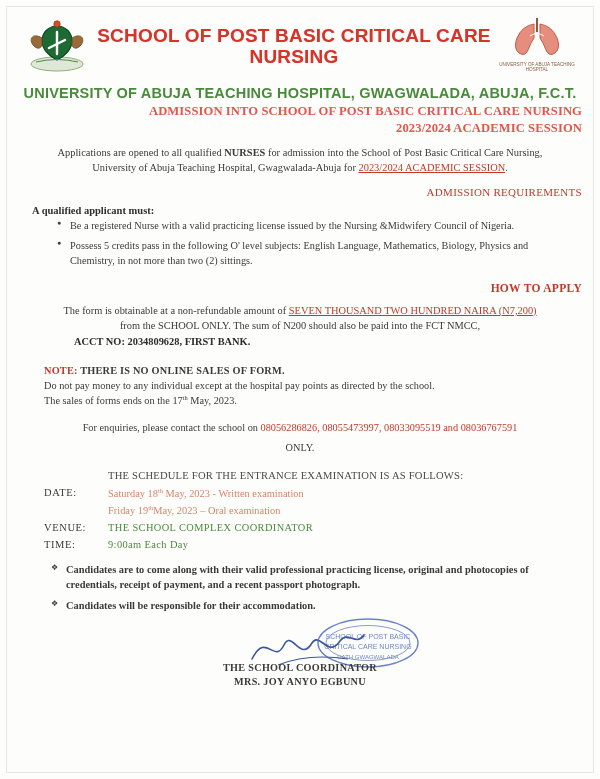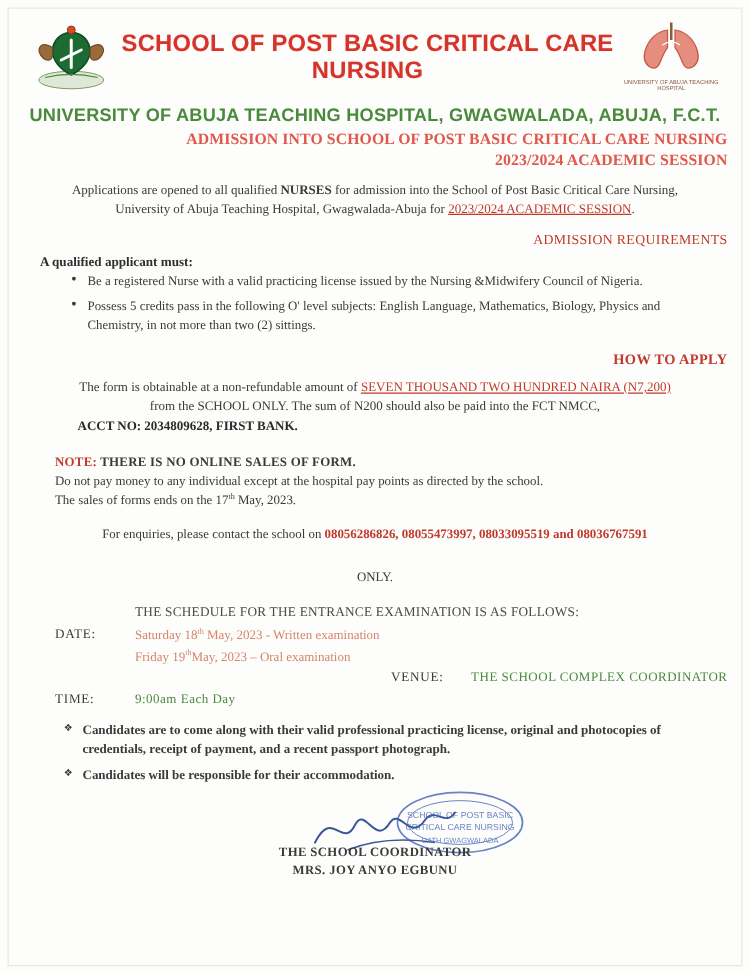--- a/index.html
+++ b/index.html
@@ -181,22 +181,22 @@
   .note-line1 .upper { font-weight: bold; color: #3a3a3a; }
 
   
   .enquiries {
     margin: 11px 36px 0 36px;
     text-align: center;
     font-size: 10.3px;
     line-height: 1.5;
     color: #3a3a3a;
   }
-  .phones { color: #c0392b; font-weight: bold; }
-  .only { display:block; text-align:center; margin-top: 19px; }
+  .phones { color: #c0392b; font-weight: normal; }
+  .only { display:block; text-align:center; margin-top: 4px; }
 
   
   .sched-title {
     margin: 15px 0 0 90px;
     font-size: 10.6px;
     color: #4a4a4a;
     letter-spacing: 0.2px;
   }
   .sched-rows {
     margin: 6px 0 0 26px;
@@ -335,21 +335,21 @@
   <div class="sec-head">ADMISSION REQUIREMENTS</div>
   <div class="req-lead">A qualified applicant must:</div>
   <ul class="bullets">
     <li>Be a registered Nurse with a valid practicing license issued by the Nursing &amp;Midwifery Council of Nigeria.</li>
     <li>Possess 5 credits pass in the following O' level subjects: English Language, Mathematics, Biology, Physics and Chemistry, in not more than two (2) sittings.</li>
   </ul>
 
   <div class="sec-head how">HOW TO APPLY</div>
   <div class="apply-body">
     <span>The form is obtainable at a non-refundable amount of </span><span class="red-ul">SEVEN THOUSAND TWO HUNDRED NAIRA (N7,200)</span><span> from the SCHOOL ONLY. The sum of N200 should also be paid into the FCT NMCC,</span>
-    <div class="apply-strong" style="text-align:left; margin-left:0;">ACCT NO: 2034809628, FIRST BANK.</div>
+    <div class="apply-strong" style="text-align:left; margin-left:12px;">ACCT NO: 2034809628, FIRST BANK.</div>
   </div>
 
   <div class="note-block">
     <div class="note-line1">
       <span class="note-word">NOTE:</span><span class="upper"> THERE IS NO ONLINE  SALES OF FORM.</span>
     </div>
     <div>Do not pay money to any individual except at the hospital pay points as directed by the school.</div>
     <div>
       <span>The sales of forms ends on the 17</span><sup>th</sup><span> May, 2023.</span>
     </div>
@@ -364,21 +364,21 @@
   <div class="sched-rows">
     <div class="sched-row">
       <div class="sched-label">DATE:</div>
       <div class="sched-val pink">
         <span>Saturday  18</span><sup>th</sup><span> May, 2023 - Written examination</span>
       </div>
     </div>
     <div class="sched-sub">
       <span class="sched-val pink">Friday 19</span><sup>th</sup><span class="sched-val pink">May, 2023 – Oral examination</span>
     </div>
-    <div class="sched-row" style="margin-top:6px;justify-content:flex-end;">
+    <div class="sched-row" style="margin-top:6px;">
       <div class="sched-label">VENUE:</div>
       <div class="sched-val green">THE SCHOOL COMPLEX COORDINATOR</div>
     </div>
     <div class="sched-row" style="margin-top:6px;">
       <div class="sched-label">TIME:</div>
       <div class="sched-val green">9:00am Each Day</div>
     </div>
   </div>
 
   <ul class="diamonds">

